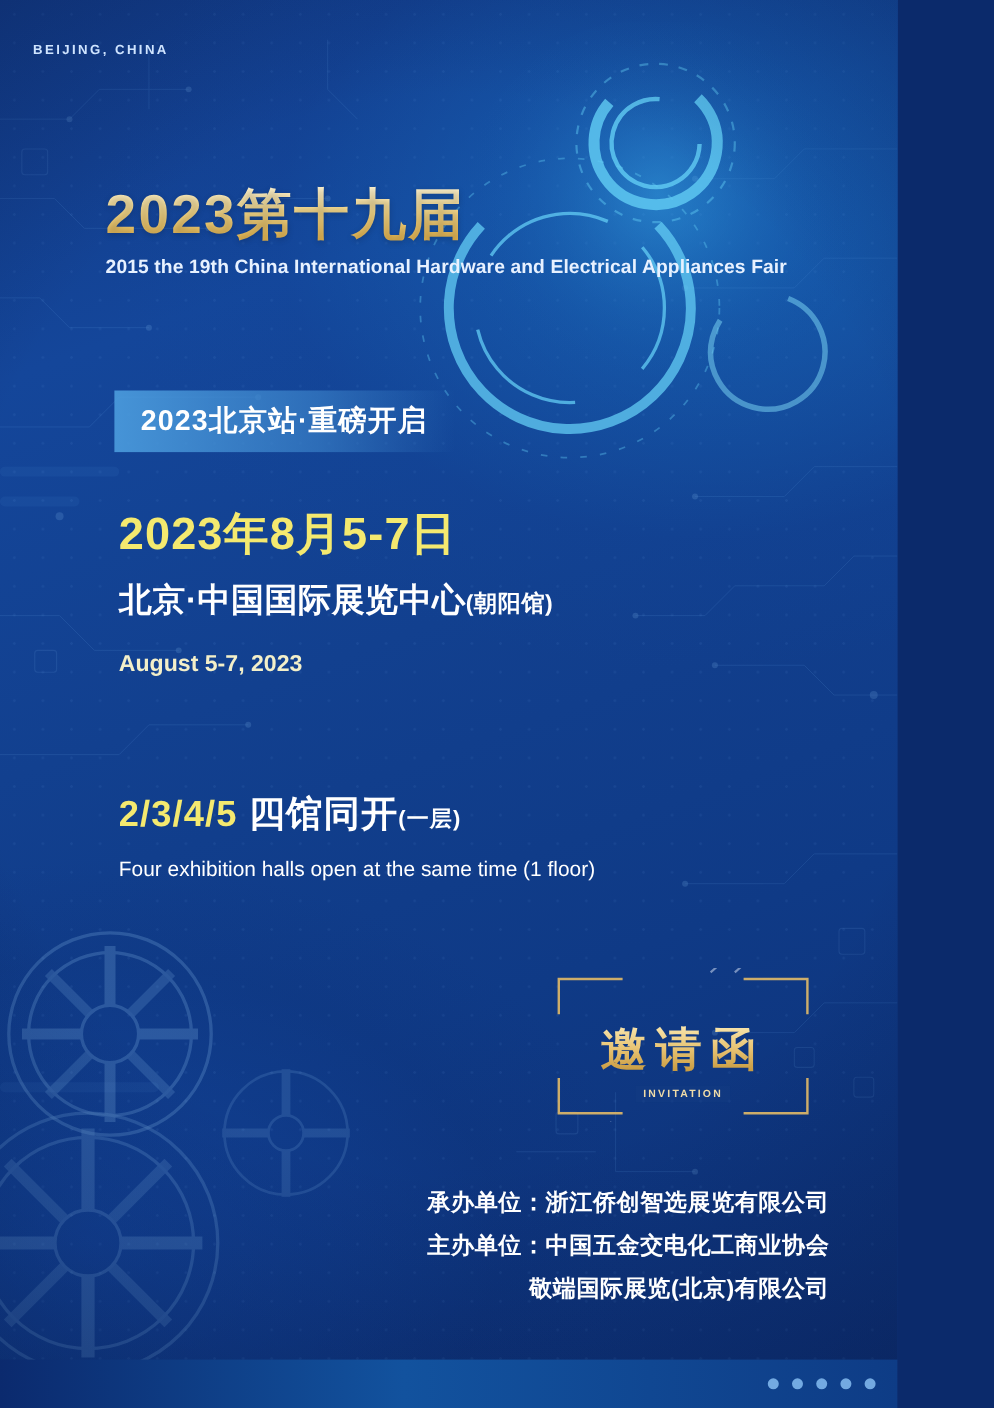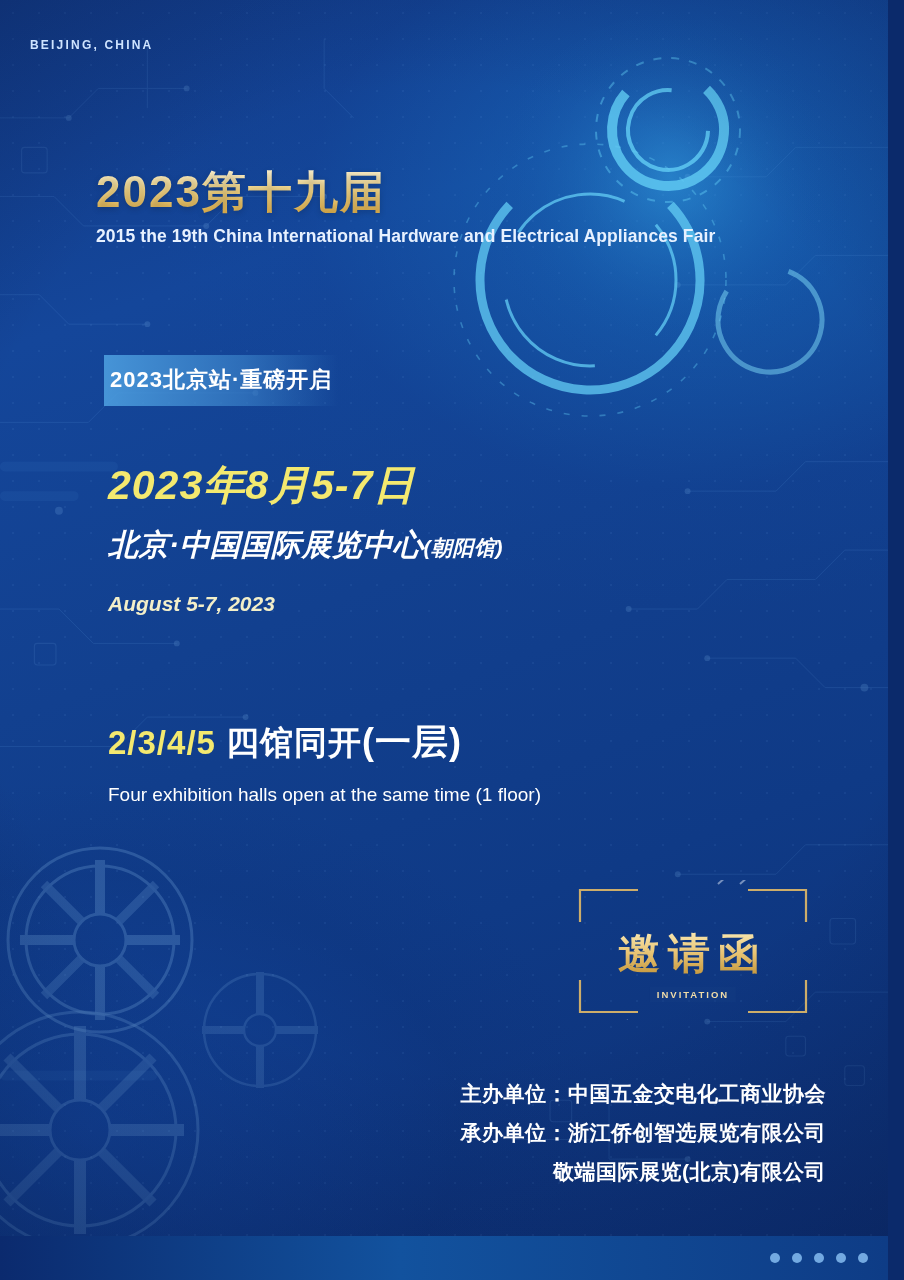--- a/index.html
+++ b/index.html
@@ -6,21 +6,21 @@
   html, body {
     width: 904px;
     height: 1280px;
     overflow: hidden;
     background: #0b2a6b;
     font-family: "Liberation Sans", sans-serif;
   }
 
   .poster {
     position: relative;
-    width: 888px;
+    width: 816px;
     height: 1280px;
     overflow: hidden;
     background:
       radial-gradient(ellipse 700px 520px at 78% 16%, rgba(26,120,200,0.55) 0%, rgba(18,74,160,0.15) 55%, rgba(10,42,110,0) 78%),
       radial-gradient(ellipse 620px 420px at 10% 88%, rgba(20,70,160,0.55) 0%, rgba(12,48,120,0.2) 60%, rgba(10,40,105,0) 82%),
       linear-gradient(160deg, #123a86 0%, #14469a 22%, #12408f 45%, #0f3a86 68%, #0d2f74 100%);
   }
 
   
   .bg-layer { position: absolute; inset: 0; pointer-events: none; }
@@ -65,44 +65,44 @@
 
   .kicker {
     position: absolute; left: 30px; top: 38px;
     font-size: 12px; letter-spacing: 2.2px; font-weight: 700;
     color: #cfe4ff;
   }
 
   .title-block { position: absolute; left: 96px; top: 168px; }
 
   .title-line1 {
-    font-size: 44px; line-height: 1.08; font-weight: 700; letter-spacing: 2px;
+    font-size: 50px; line-height: 1.08; font-weight: 700; letter-spacing: 2px;
     background: linear-gradient(180deg, #fff6d8 0%, #f6d98a 45%, #e0ae46 100%);
     -webkit-background-clip: text; background-clip: text; color: transparent;
     text-shadow: 0 2px 6px rgba(0,0,0,.18);
   }
   .title-line2 {
     margin-top: 4px;
     font-size: 50px; line-height: 1.12; font-weight: 700; letter-spacing: 2px;
     background: linear-gradient(180deg, #fff6d8 0%, #f6d98a 45%, #e0ae46 100%);
     -webkit-background-clip: text; background-clip: text; color: transparent;
   }
   .title-en {
     margin-top: 10px;
     font-size: 17.5px; color: #e7f1ff; font-weight: 600; letter-spacing: .1px;
   }
 
   .ribbon {
     position: absolute; left: 104px; top: 355px;
-    padding: 10px 6px 11px;
+    padding: 10px 24px 11px;
     background: linear-gradient(90deg, rgba(79,162,226,.85) 0%, rgba(56,126,198,.7) 60%, rgba(40,100,180,0) 100%);
-    color: #ffffff; font-size: 22px; font-weight: 600; letter-spacing: 1px;
-  }
-
-  .date-block { position: absolute; left: 108px; top: 458px; font-style: italic; }
+    color: #ffffff; font-size: 26px; font-weight: 600; letter-spacing: 1px;
+  }
+
+  .date-block { position: absolute; left: 108px; top: 458px; }
   .date-cn {
     font-size: 41px; font-weight: 700; letter-spacing: 1px;
     color: #f4e96f;
   }
   .venue-cn {
     margin-top: 12px;
     font-size: 30px; font-weight: 700; color: #ffffff; letter-spacing: .5px;
   }
   .venue-cn .small { font-size: 21px; }
   .date-en {
@@ -113,21 +113,21 @@
     margin-top: 14px;
     font-size: 17.5px; color: #ffffff; font-weight: 600;
   }
   .venue-en .sm { font-size: 15.5px; }
 
   .halls-block { position: absolute; left: 108px; top: 718px; }
   .halls-cn {
     font-size: 33px; font-weight: 700; color: #f4e96f; letter-spacing: 1px;
   }
   .halls-cn .white { color: #ffffff; }
-  .halls-cn .paren { color: #ffffff; font-size: 36px; }
+  .halls-cn .paren { color: #ffffff; font-size: 20px; }
   .halls-en {
     margin-top: 17px;
     font-size: 19px; font-weight: 400; color: #ffffff;
   }
 
   
   .invitation {
     position: absolute; right: 70px; top: 880px;
     width: 250px; height: 140px;
   }
@@ -346,19 +346,19 @@
           <path d="M150 4 L188 -30"></path>
           <path d="M172 4 L210 -30"></path>
           <path d="M60 140 L24 176"></path>
         </g>
       </svg>
       <div class="inv-cn">邀请函</div>
       <div class="inv-en">INVITATION</div>
     </div>
 
     <div class="orgs">
+      <div class="row">承办单位：浙江侨创智选展览有限公司</div>
       <div class="row">主办单位：中国五金交电化工商业协会</div>
-      <div class="row">承办单位：浙江侨创智选展览有限公司</div>
       <div class="row">敬端国际展览(北京)有限公司</div>
     </div>
 
   </div>
 </div>
 
 </body></html>

